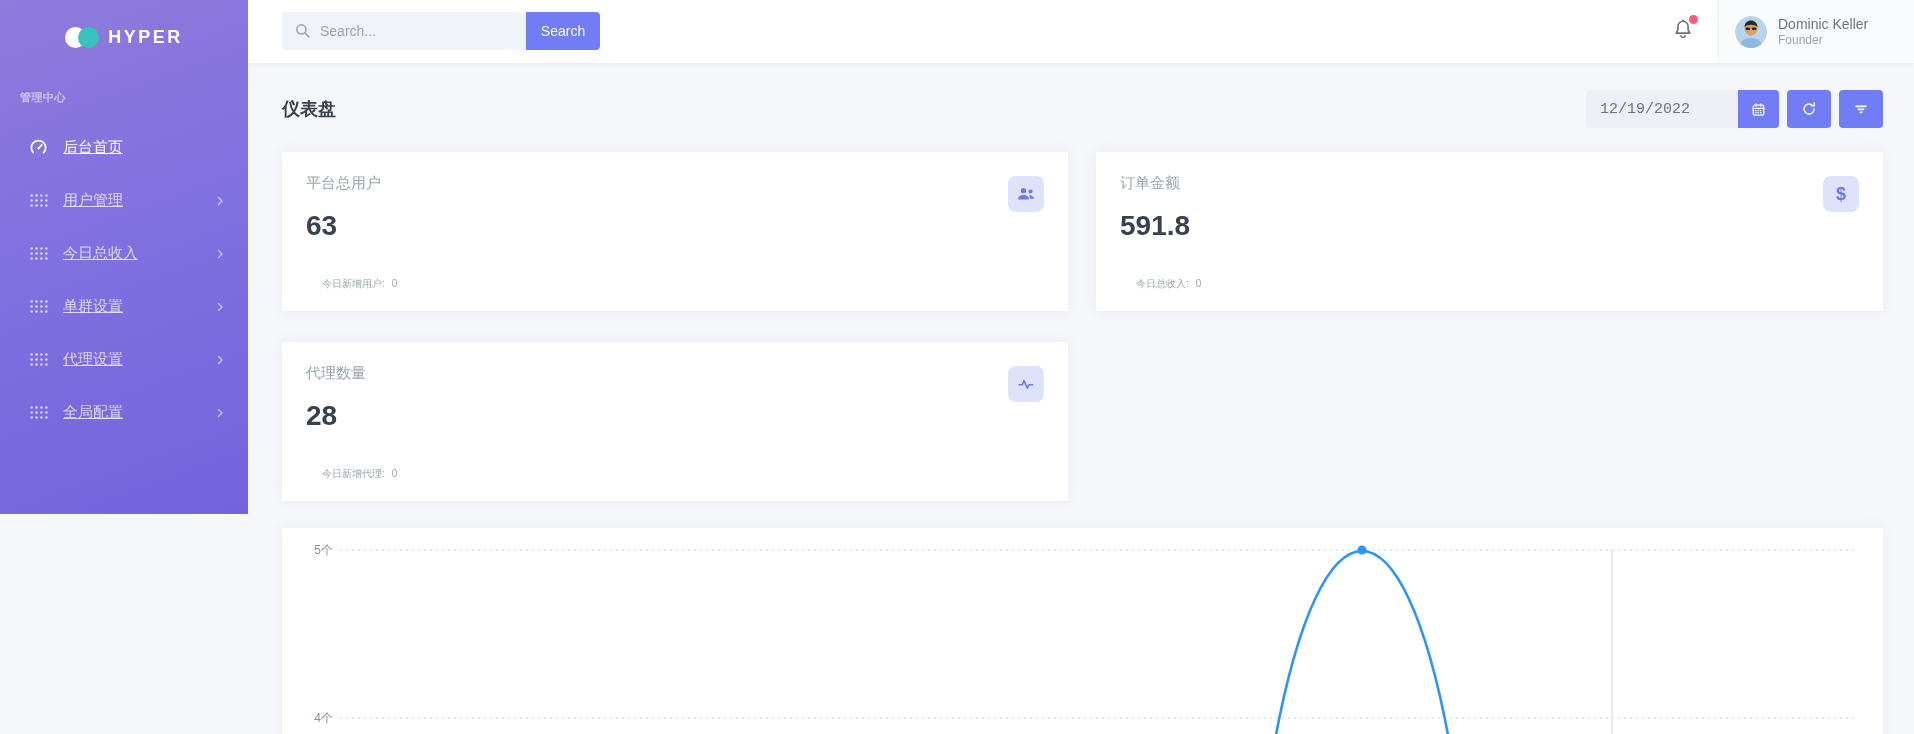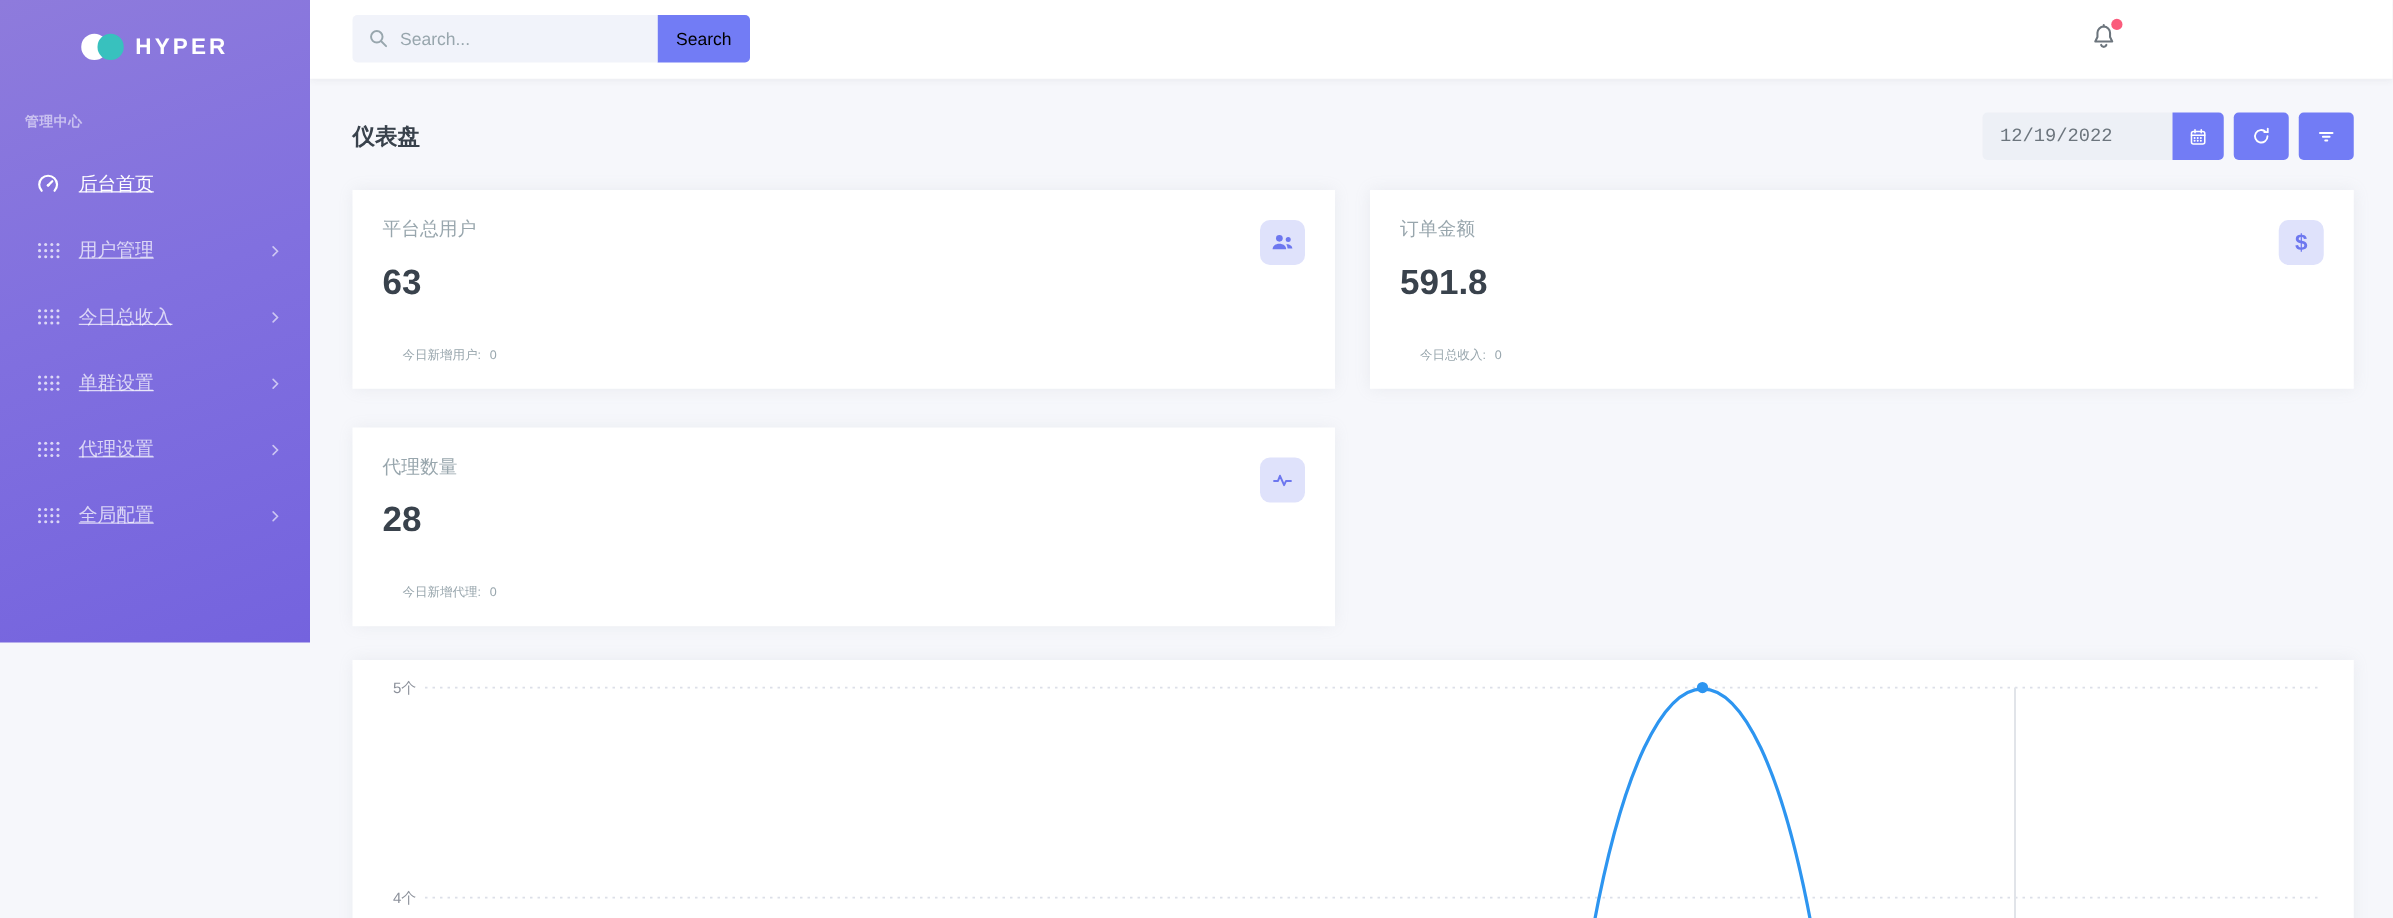--- a/index.html
+++ b/index.html
@@ -27,21 +27,21 @@
   .mi-icon { width:19px; height:19px; margin-right:15px; flex:0 0 auto; display:flex; align-items:center; justify-content:center; }
   .mi-label { flex:1 1 auto; white-space:nowrap;text-decoration:underline; }
   .chev { width:12px; height:12px; opacity:.85; }
   
   .topbar { position:fixed; left:248px; top:0; right:0; height:63px; background:#ffffff; box-shadow:0 1px 6px rgba(50,58,70,.07); z-index:10;padding-left:24px; }
   .search-group { position:absolute; left:34px; top:12px; height:38px; display:flex; }
   .search-box { position:relative; }
   .search-input { width:244px; height:38px; background:#f1f3fa; border:0; outline:none; border-radius:4px 0 0 4px; padding:0 12px 0 38px; font-size:14px; color:#6c757d; font-family:inherit; }
   .search-input::placeholder { color:#98a6ad; }
   .search-ico { position:absolute; left:12px; top:10px; color:#98a6ad; }
-  .search-btn { width:74px; height:38px; background:#727cf5; color:#000000; border:0; border-radius:0 4px 4px 0; font-size:14px; cursor:pointer; font-family:inherit; }
+  .search-btn { width:74px; height:38px; background:#727cf5; color:#ffffff; border:0; border-radius:0 4px 4px 0; font-size:14px; cursor:pointer; font-family:inherit; }
   .bell-wrap { position:absolute; right:216px; top:17px; width:26px; height:28px; cursor:pointer; color:#6c757d; }
   .bell-dot { position:absolute; right:0px; top:-2px; width:9px; height:9px; border-radius:50%; background:#fa5c7c; }
   .user-panel { position:absolute; right:0; top:0; width:196px; height:63px; background:#fafbfd; border-left:1px solid #f1f3fa; display:flex; align-items:center; padding-left:16px; gap:11px; cursor:pointer; }
   .avatar { width:32px; height:32px; border-radius:50%; overflow:hidden; flex:0 0 auto; }
   .user-name { font-size:14px; color:#6c757d; line-height:17px; }
   .user-role { font-size:12px; color:#98a6ad; line-height:14px; }
   
   .content { position:absolute; left:248px; top:63px; width:1666px; height:671px; }
   .page-head { display:flex; justify-content:space-between; align-items:center; margin:27px 31px 0 34px; height:38px; }
   .page-title { font-size:18px; font-weight:bold; color:#39424c; }
@@ -229,20 +229,36 @@
 
     <div class="bell-wrap">
       <svg width="22" height="25" viewBox="0 0 24 26" fill="none" stroke="currentColor" stroke-width="1.8" stroke-linecap="round" stroke-linejoin="round">
         <path d="M12 4a5.5 5.5 0 0 0-5.5 5.5v3.6L4.6 17h14.8l-1.9-3.9V9.5A5.5 5.5 0 0 0 12 4z"></path>
         <path d="M9.7 20a2.4 2.4 0 0 0 4.6 0"></path>
         <path d="M12 4V2.6"></path>
       </svg>
       <span class="bell-dot"></span>
     </div>
 
+    <div class="user-panel">
+      <span class="avatar">
+        <svg width="32" height="32" viewBox="0 0 32 32">
+          <circle cx="16" cy="16" r="16" fill="#b9d3ea"></circle>
+          <path d="M4 32c1-7 6-10 12-10s11 3 12 10z" fill="#8fb8e0"></path>
+          <circle cx="16" cy="13" r="6.4" fill="#d9a066"></circle>
+          <path d="M9.4 11c.4-4 3-6.4 6.6-6.4s6.2 2.4 6.6 6.4c-2-1.6-4-2.3-6.6-2.3S11.4 9.4 9.4 11z" fill="#2e2620"></path>
+          <rect x="10.6" y="11.4" width="4.6" height="2.6" rx="1.2" fill="#23282e"></rect>
+          <rect x="16.8" y="11.4" width="4.6" height="2.6" rx="1.2" fill="#23282e"></rect>
+        </svg>
+      </span>
+      <span>
+        <div class="user-name">Dominic Keller</div>
+        <div class="user-role">Founder</div>
+      </span>
+    </div>
   </header>
 
   <main class="content">
 
     <div class="page-head">
       <h1 class="page-title">仪表盘</h1>
       <div class="head-controls">
         <span class="date-group">
           <input class="date-input" type="text" value="12/19/2022" style="">
           <button class="icon-btn cal-btn">

